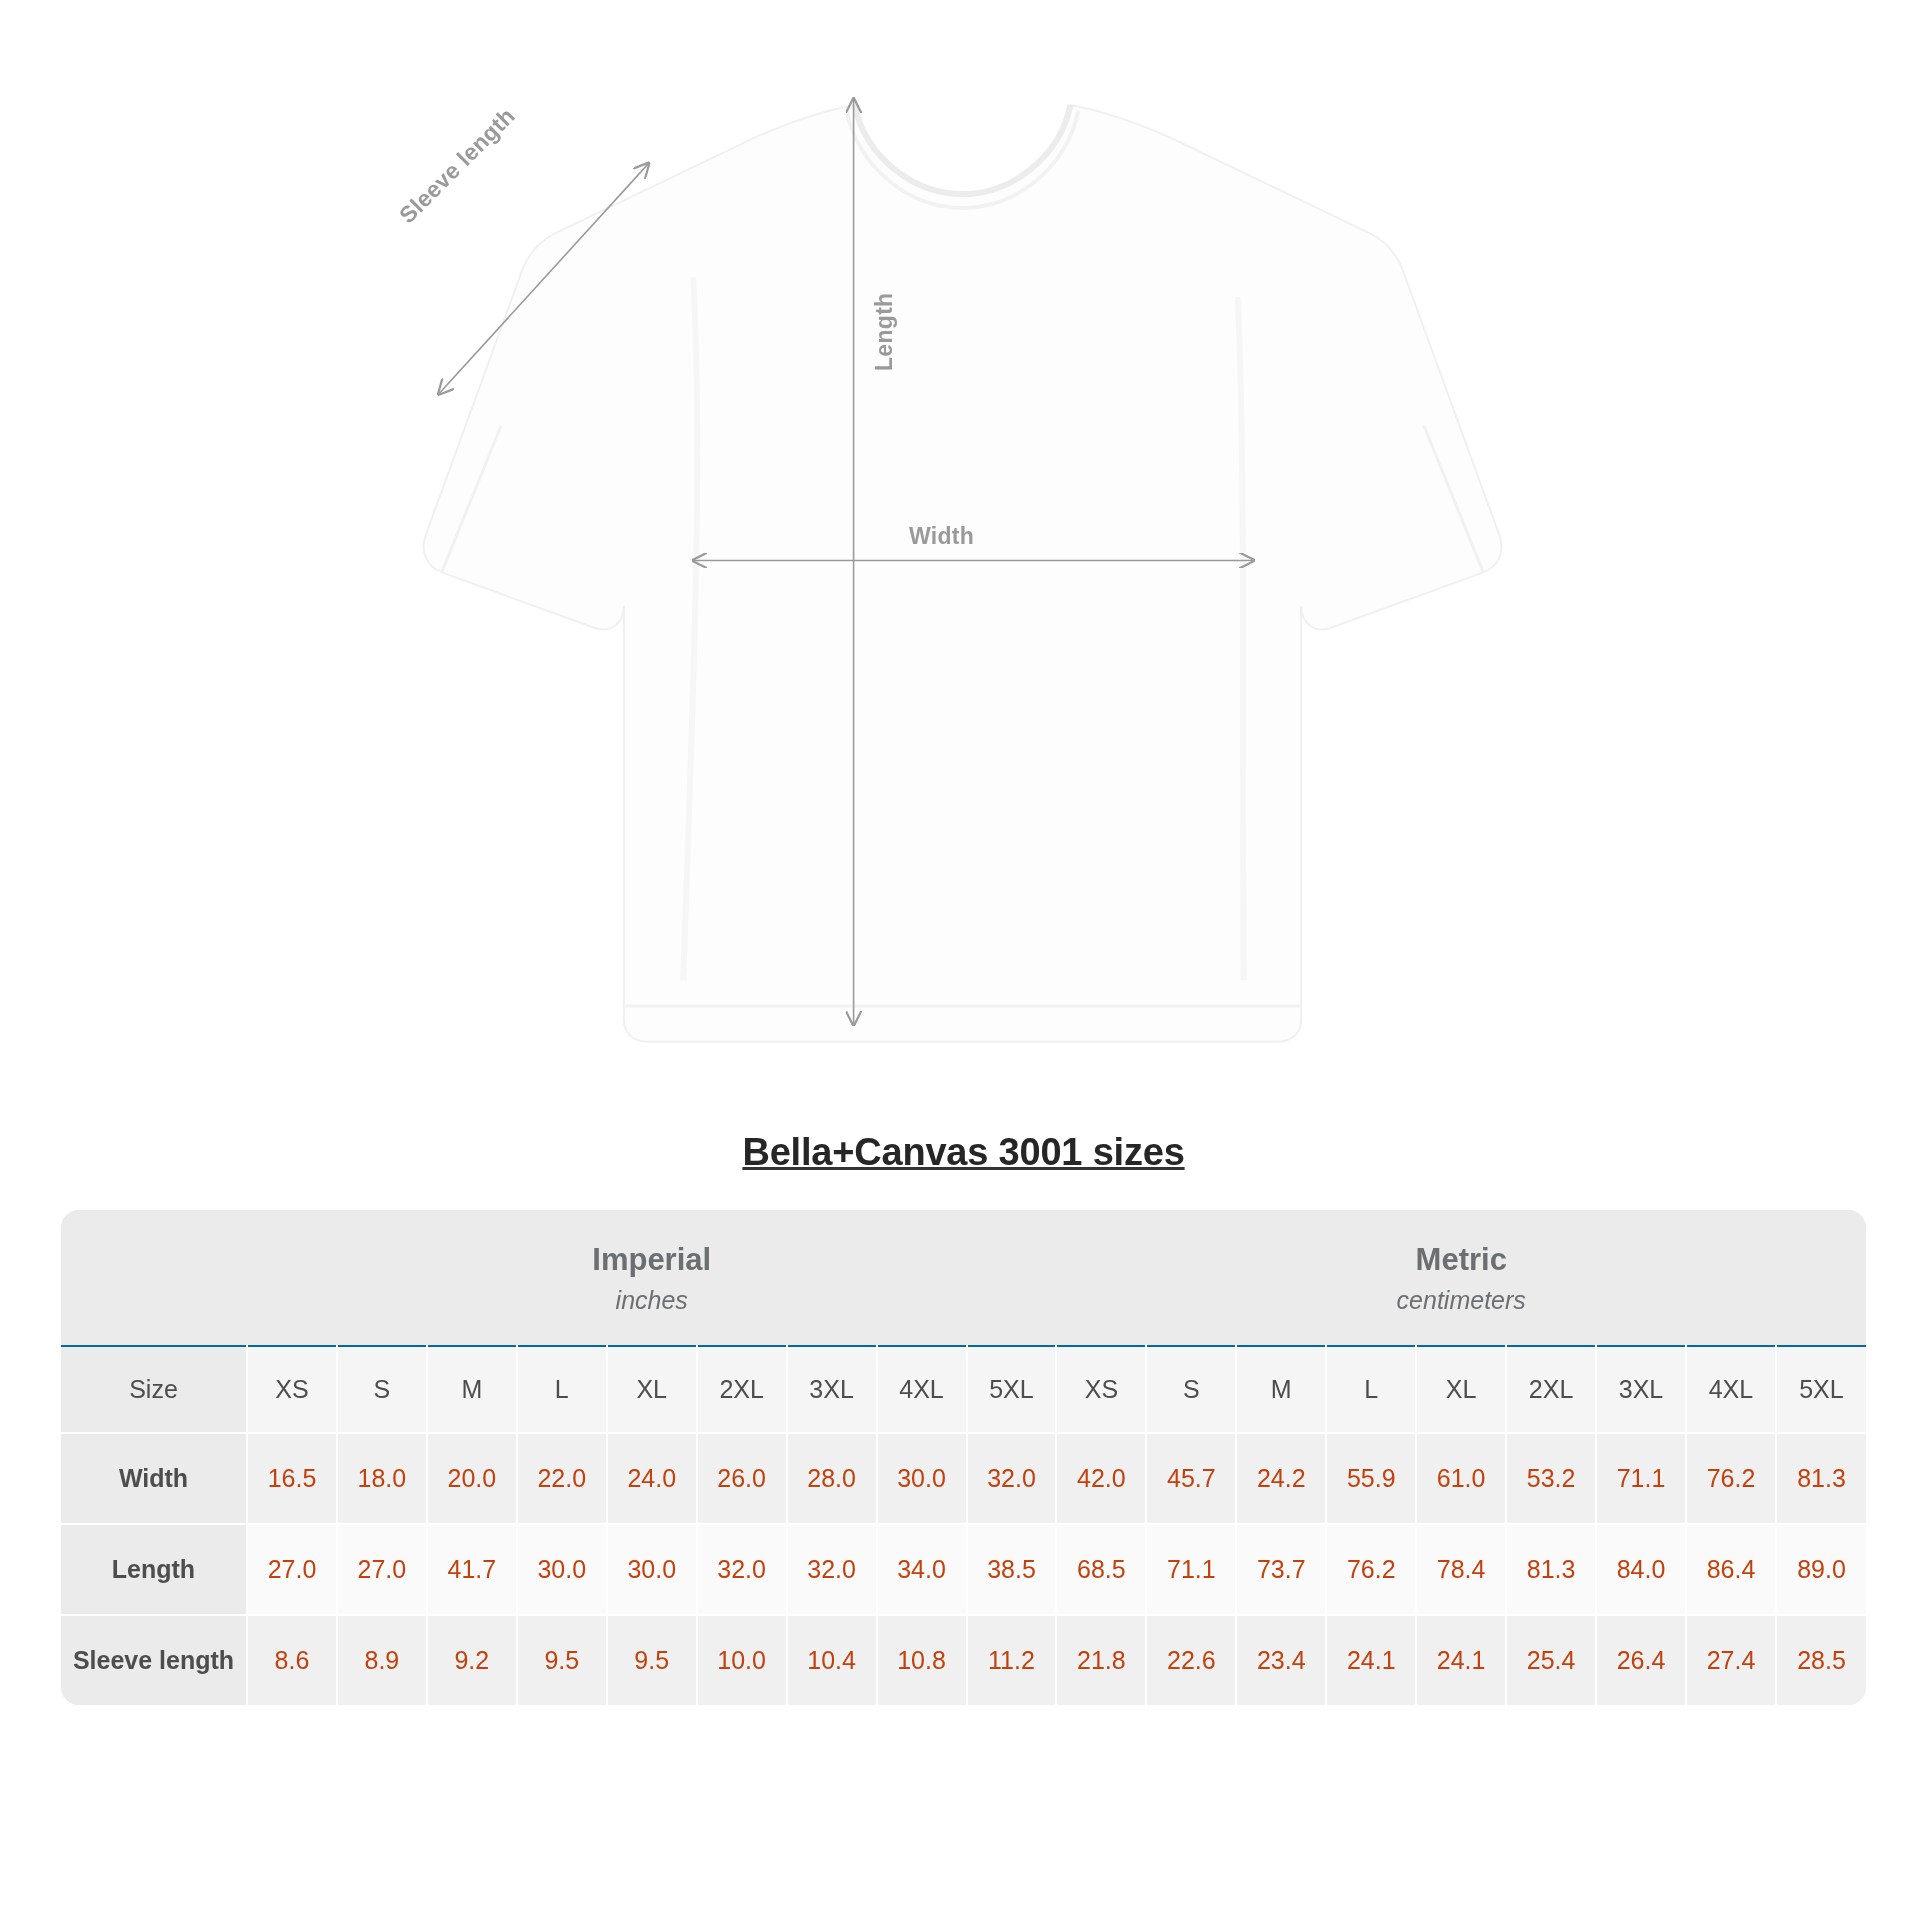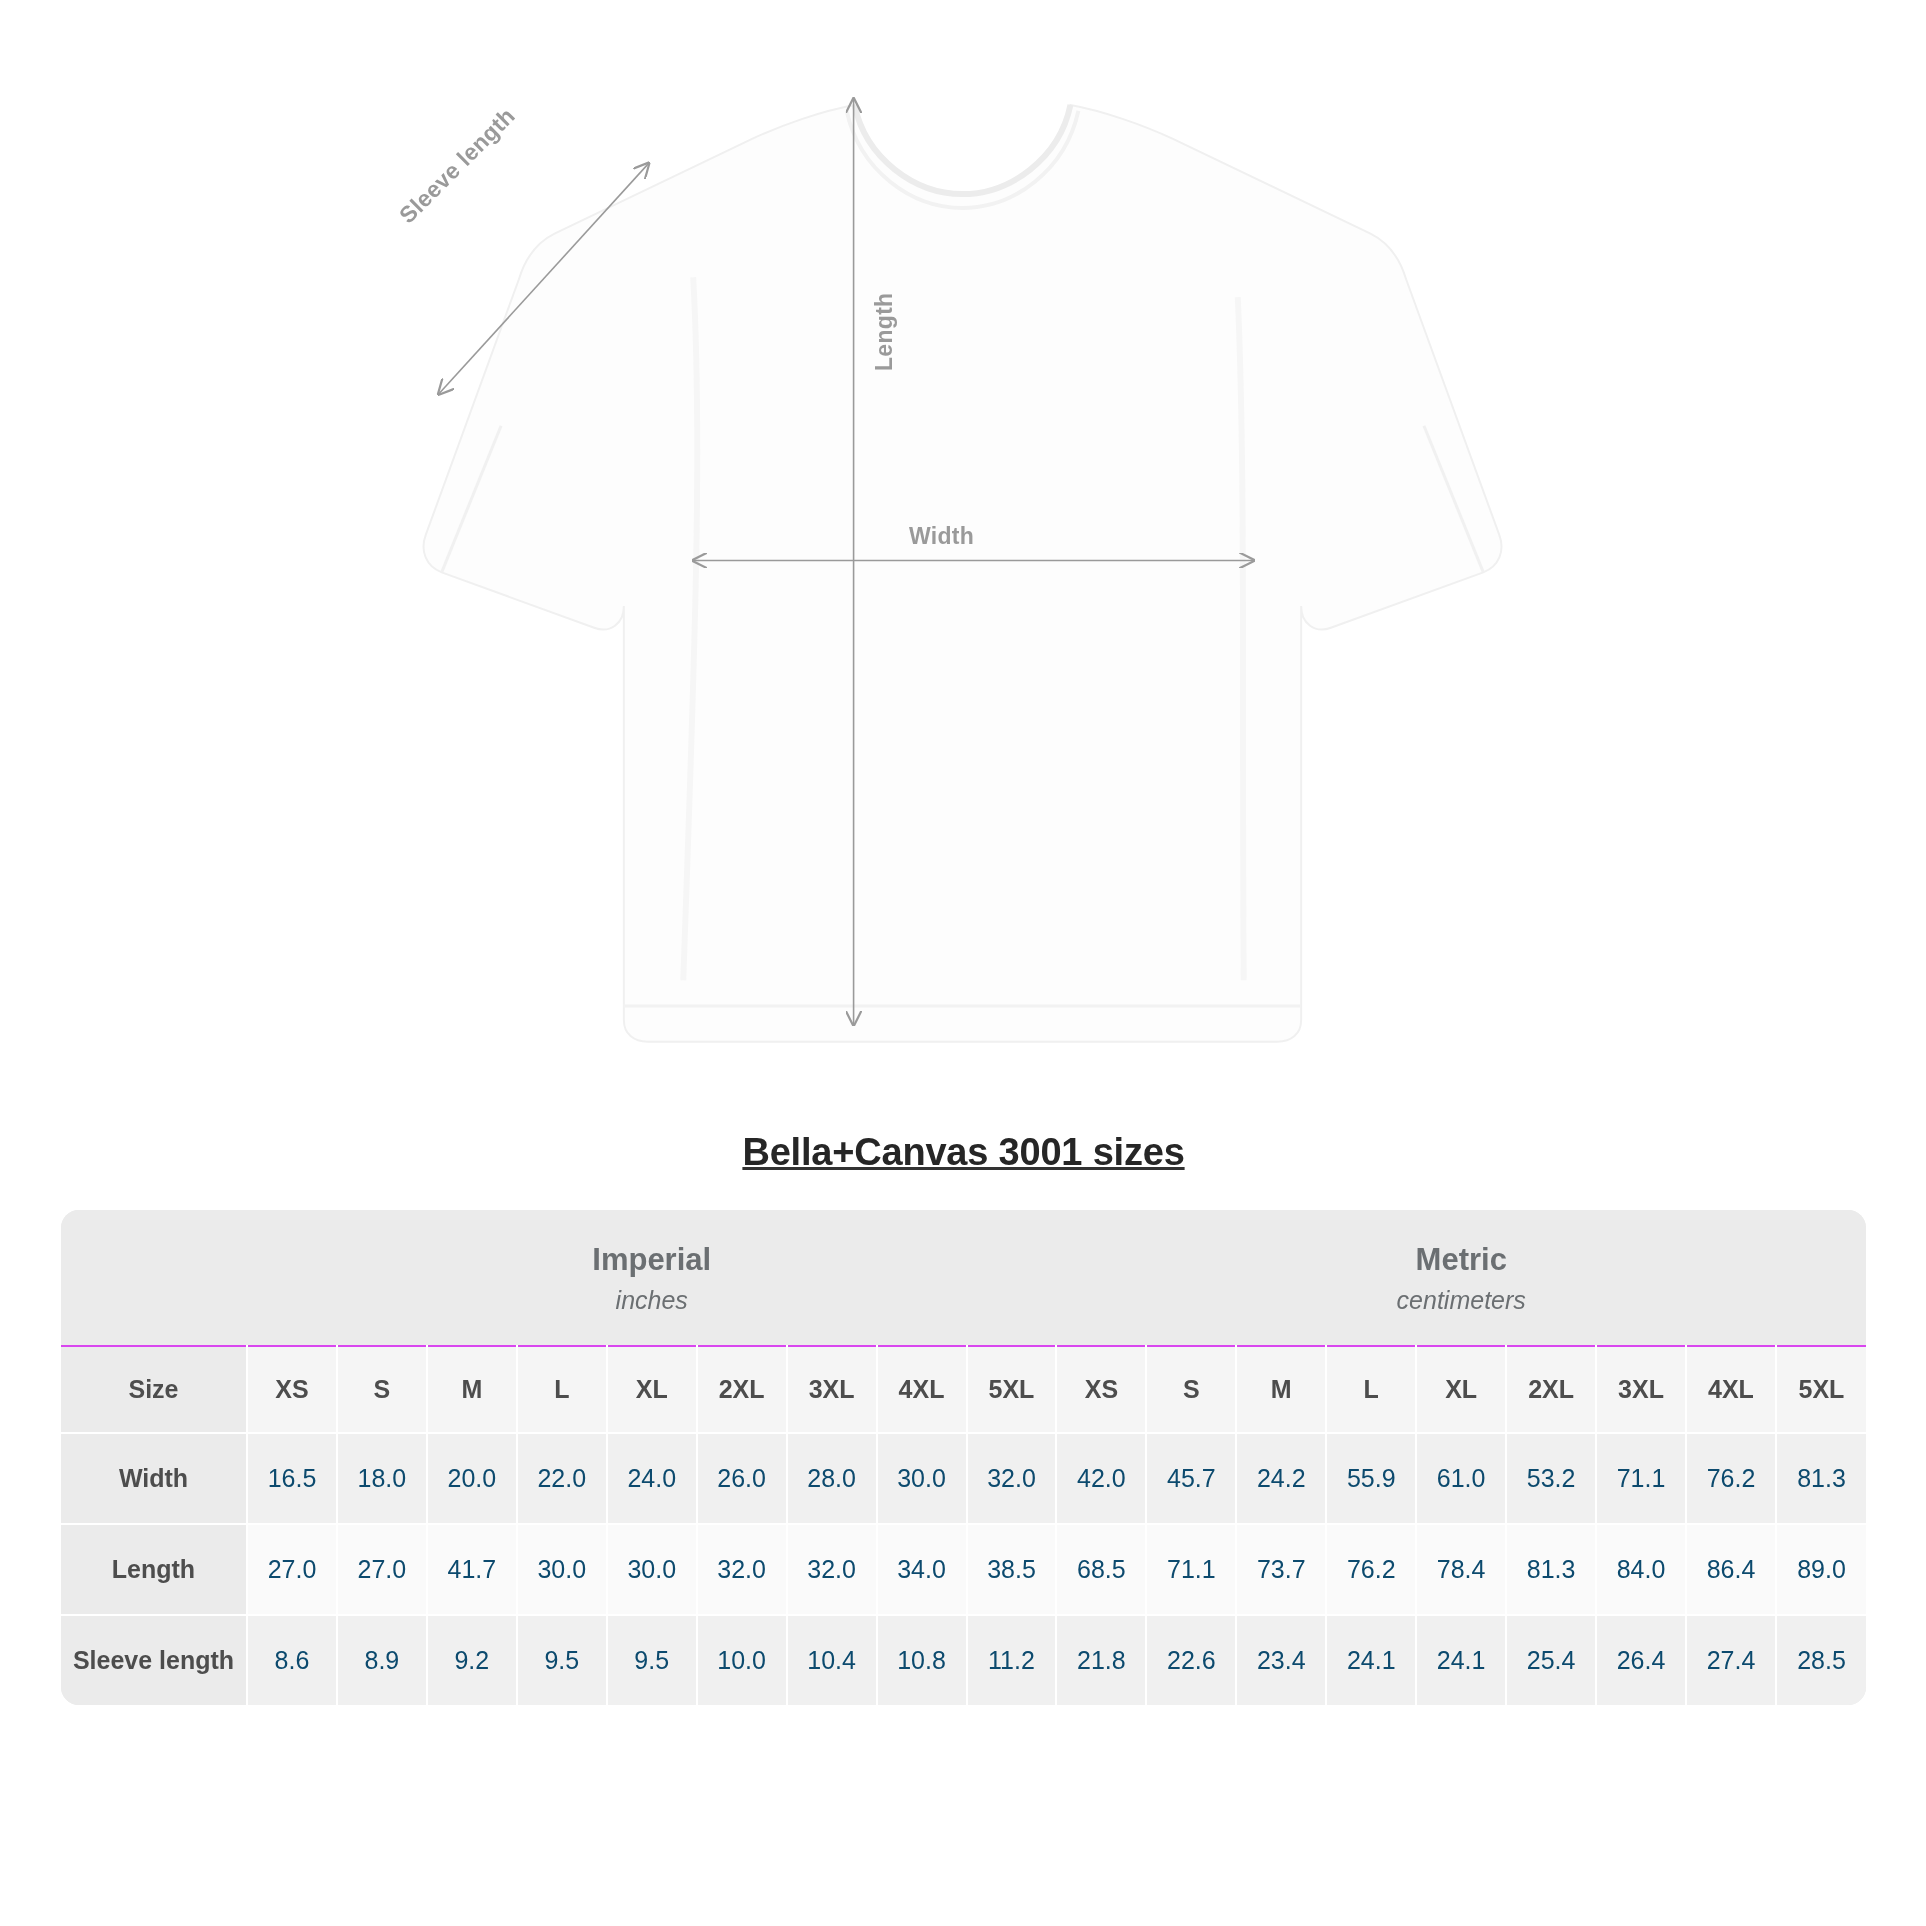--- a/index.html
+++ b/index.html
@@ -105,36 +105,36 @@
   }
   .unit-sub {
     font-size: 25px;
     font-style: italic;
     color: #6b6f72;
     margin-top: 8px;
   }
 
   .head-row th {
     font-size: 25px;
-    font-weight: bold;
+    font-weight: normal;
     color: #4d4d4d;
     padding: 28px 0 28px 0;
     background: #f5f5f5;
     border-right: 2px solid #ffffff;
-    border-top: 2px solid #d946ef;
+    border-top: 2px solid #0369a1;
   }
   .head-row th:last-child { border-right: none; }
   .head-row th.rowlabel {
     background: #ebebeb;
     font-size: 25px;
   }
 
   .data-row td {
     font-size: 25px;
-    color: #0c4a6e;
+    color: #c2410c;
     padding: 30px 0 30px 0;
     border-right: 2px solid #ffffff;
     border-top: 2px solid #ffffff;
   }
   .data-row td:last-child { border-right: none; }
   .data-row td.rowlabel {
     font-weight: bold;
     color: #4d4d4d;
     background: #ebebeb;
   }

